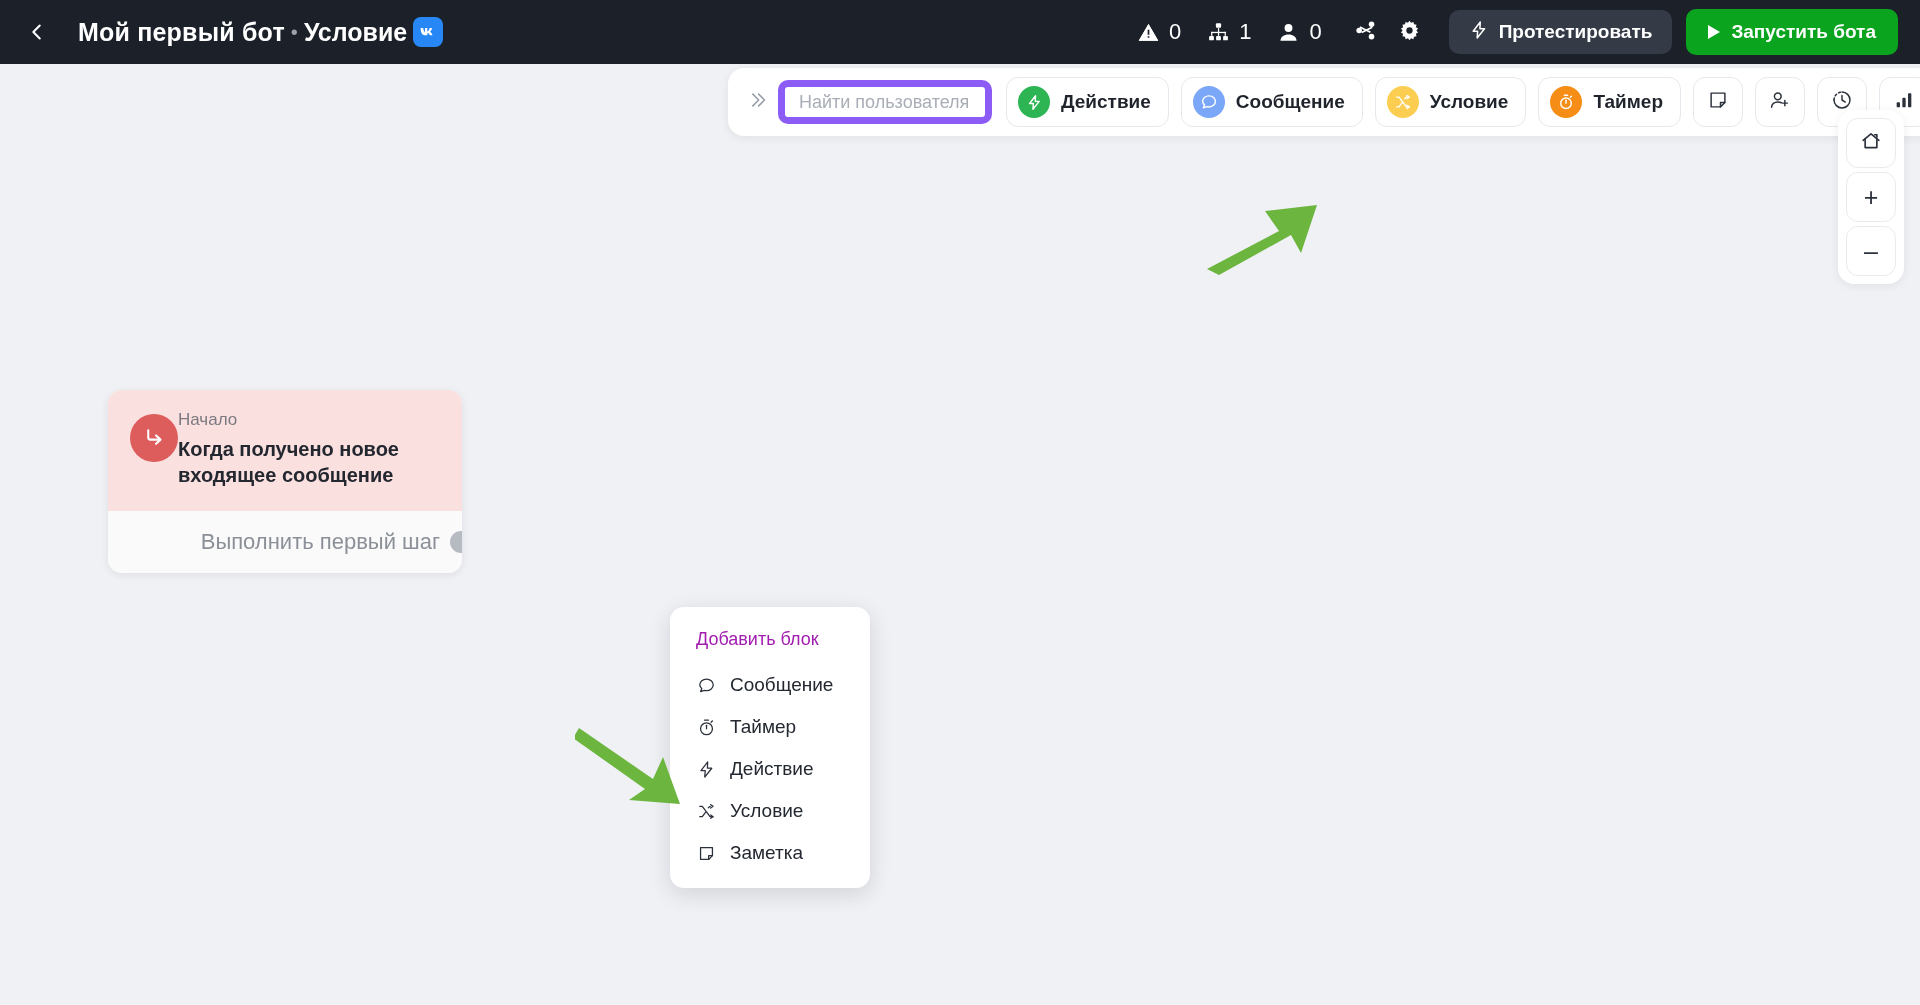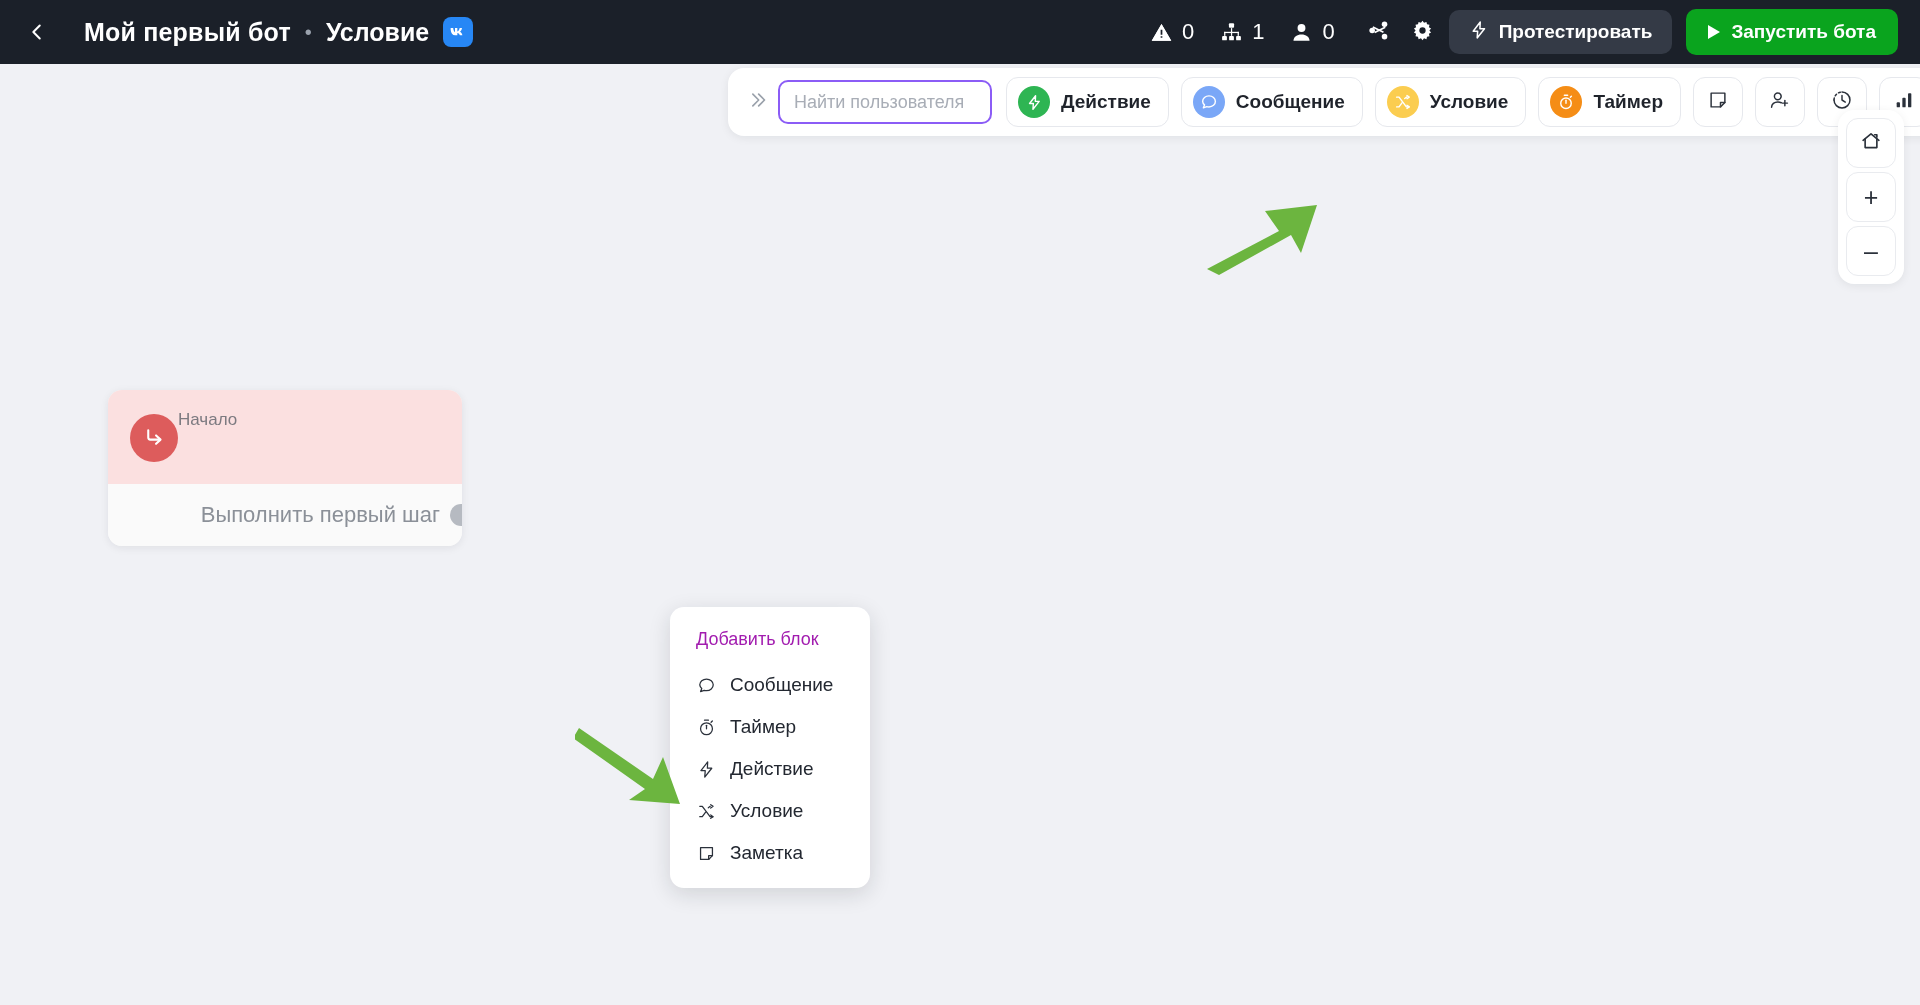--- a/index.html
+++ b/index.html
@@ -18,22 +18,22 @@
     display: flex; align-items: center;
     z-index: 30;
   }
   .back-btn {
     width: 34px; height: 34px; margin-left: 20px;
     display: flex; align-items: center; justify-content: center;
     cursor: pointer;
   }
   .back-btn svg { display: block; }
   .title-wrap {
-    display: flex; align-items: center; gap: 14px;
-    margin-left: 30px;
+    display: flex; align-items: center; gap: 6px;
+    margin-left: 24px;
   }
   .bot-title {
     color: #ffffff; font-size: 25px; font-weight: bold;
     letter-spacing: .2px; white-space: nowrap;
   }
   .title-dot { color: #9aa2ad; font-size: 20px; line-height: 1; }
   .project-title {
     color: #ffffff; font-size: 25px; font-weight: bold; white-space: nowrap;
   }
   .vk-badge {
@@ -55,21 +55,21 @@
   .hicon { display: flex; align-items: center; justify-content: center; }
   .icon-btn-dark {
     width: 36px; height: 36px; display: flex; align-items: center;
     justify-content: center; cursor: pointer; margin-right: 8px;
   }
   .test-btn {
     display: flex; align-items: center; gap: 10px;
     background: #343a46; color: #ffffff;
     height: 44px; padding: 0 20px; border-radius: 10px;
     font-size: 19px; font-weight: bold; cursor: pointer;
-    margin-left: 0; margin-right: 14px;
+    margin-left: 13px; margin-right: 14px;
   }
   .launch-btn {
     display: flex; align-items: center; gap: 11px;
     background: #0aa41e; color: #ffffff;
     height: 46px; padding: 0 22px; border-radius: 10px;
     font-size: 19px; font-weight: bold; cursor: pointer;
   }
   .play-tri {
     width: 0; height: 0;
     border-left: 12px solid #fff;
@@ -92,21 +92,21 @@
     padding: 0 12px 0 14px;
     box-shadow: 0 2px 10px rgba(20,25,35,.07);
     z-index: 20;
   }
   .chev-btn {
     width: 30px; height: 30px; display: flex; align-items: center;
     justify-content: center; cursor: pointer; color: #9aa1ab;
     margin-right: 6px;
   }
   .search-user {
-    width: 214px; height: 44px; border: 2px solid #8b5cf6;
+    width: 214px; height: 44px; border: 7px solid #8b5cf6;
     border-radius: 10px; display: flex; align-items: center;
     padding: 1px 14px; margin-right: 14px;
   }
   .search-user input {
     border: none; outline: none; width: 100%;
     font-family: "Liberation Sans", sans-serif;
     font-size: 18px; color: #3a3f48; background: transparent;
   }
   .search-user input::placeholder { color: #a8adb6; }
   .tool-chip {
@@ -311,20 +311,21 @@
         <div class="start-avatar">
           <span>
             <svg width="25" height="25" viewBox="0 0 24 24" fill="none" stroke="#ffffff" stroke-width="2" stroke-linecap="round" stroke-linejoin="round">
               <path d="M6 6v7a2 2 0 0 0 2 2h9"></path>
               <polyline points="13.5 11 17.8 15 13.5 19"></polyline>
             </svg>
           </span>
         </div>
         <div>
           <div class="start-label">Начало</div>
+          <div class="start-text">Когда получено новое входящее сообщение</div>
         </div>
       </div>
       <div class="start-foot">
         <span class="start-foot-text">Выполнить первый шаг</span>
         <span class="out-dot"></span>
       </div>
     </div>
 
     <div class="ctx-menu">
       <div class="ctx-title">Добавить блок</div>

